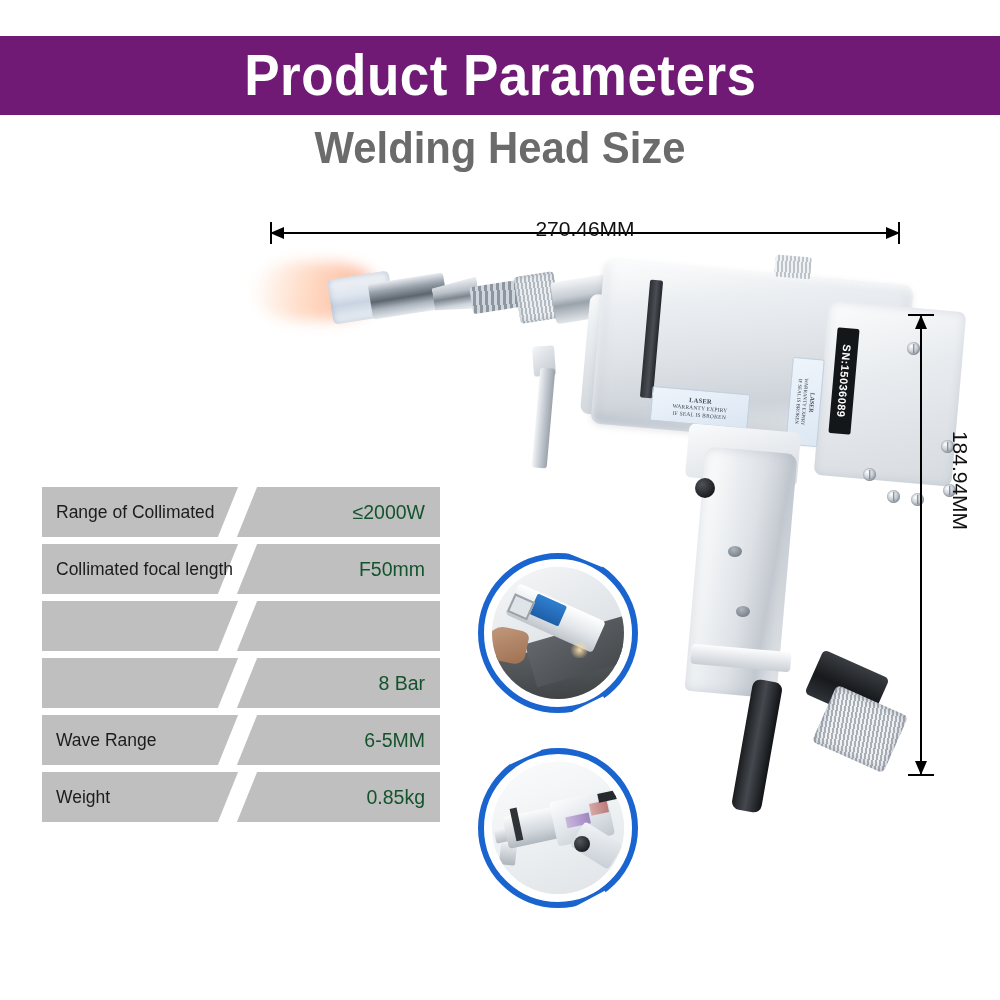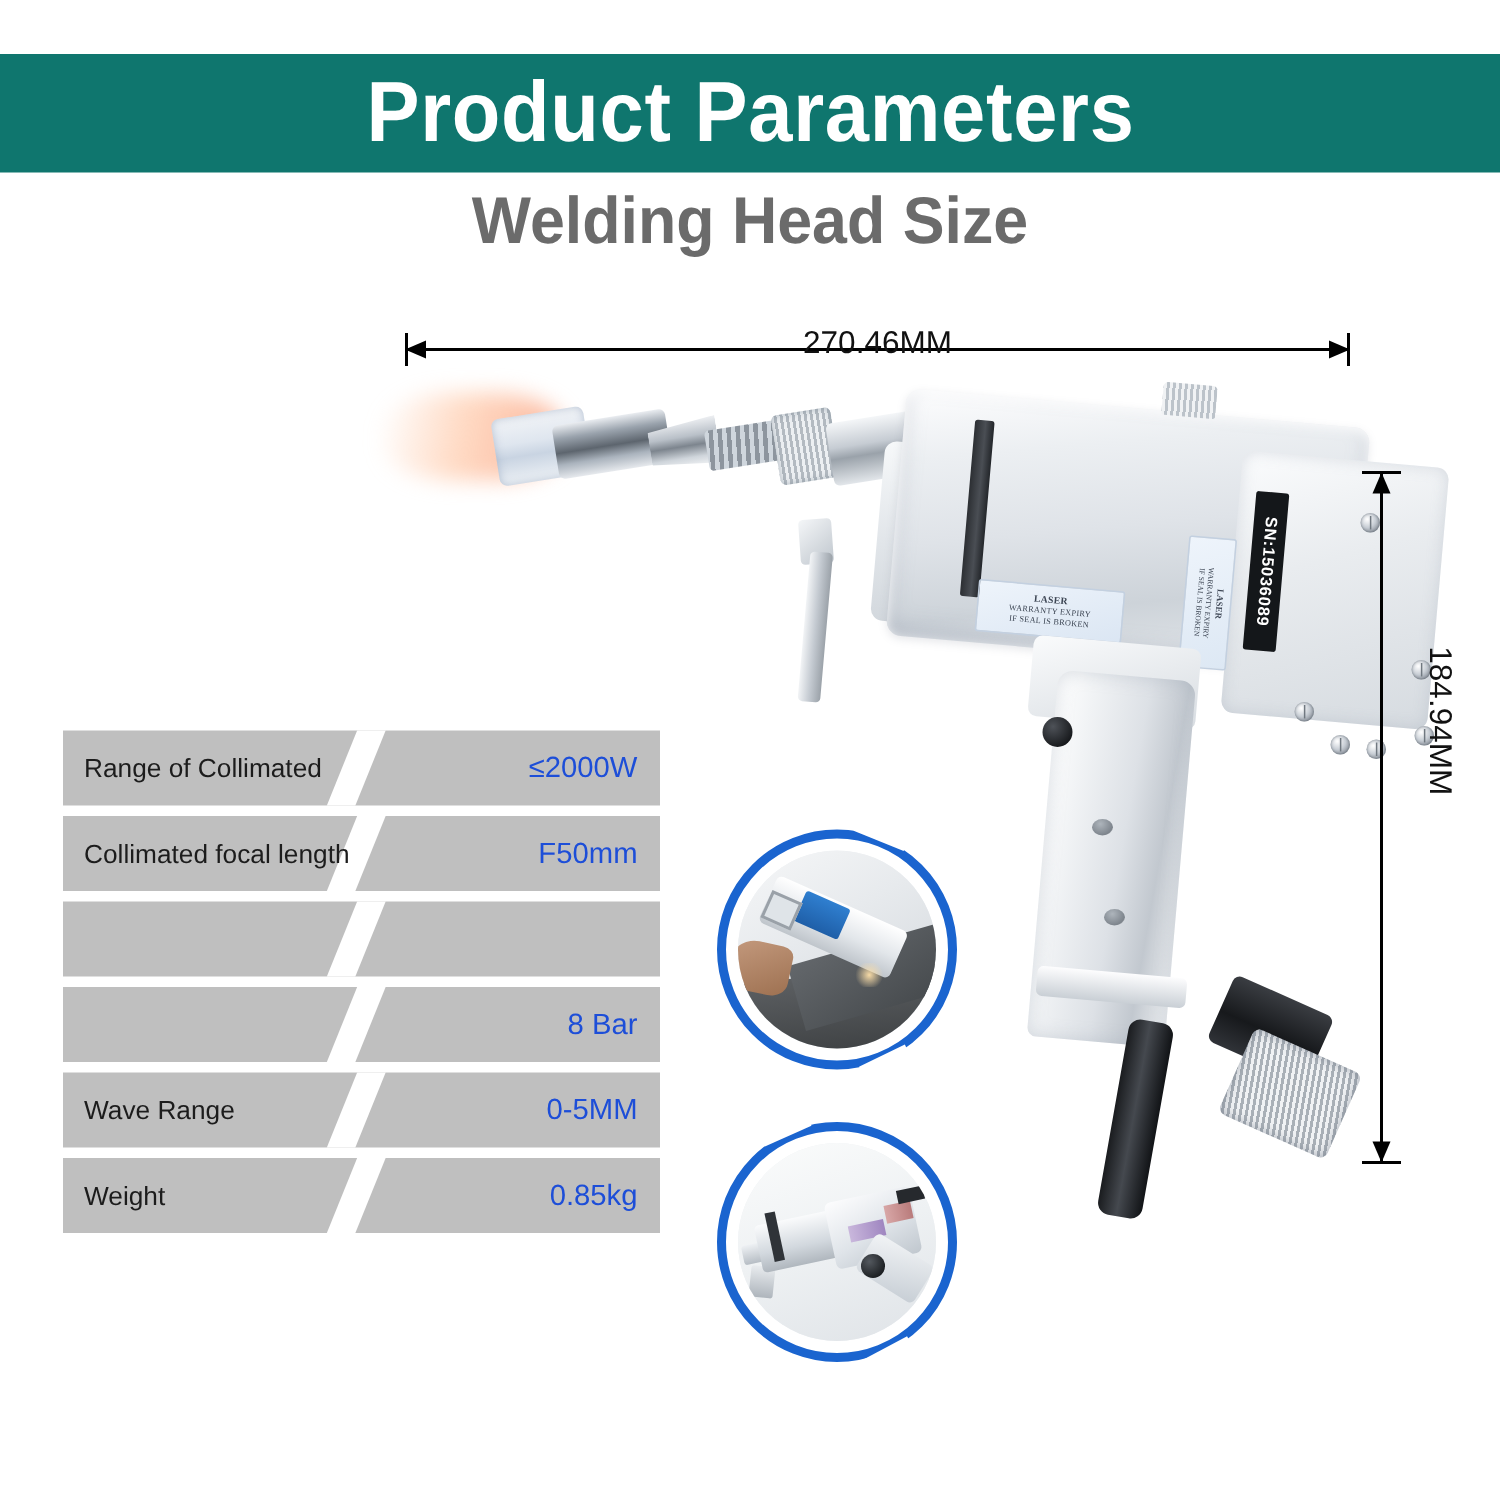--- a/index.html
+++ b/index.html
@@ -6,21 +6,21 @@
   body{
     width:1000px;height:1000px;position:relative;overflow:hidden;
     background:#ffffff;
     font-family:"Liberation Sans","DejaVu Sans",sans-serif;
   }
   .stage{position:absolute;inset:0;}
 
   
   #header-banner{
     position:absolute;left:0;top:36px;width:1000px;height:79px;
-    background:#0f766e;
+    background:#701a75;
     display:flex;align-items:center;justify-content:center;
   }
   #header-title{
     color:#ffffff;font-size:57px;font-weight:bold;letter-spacing:0.5px;
     line-height:1;white-space:nowrap;
     transform:scaleX(0.93);
   }
   #subtitle{
     position:absolute;left:0;top:126px;width:1000px;text-align:center;
     color:#6b6b6b;font-size:44px;font-weight:bold;line-height:1;
@@ -255,21 +255,21 @@
   .spec-row .slash{
     position:absolute;top:-6px;left:186px;width:19px;height:62px;
     background:#ffffff;transform:skewX(-22deg);
   }
   .spec-row .label{
     position:absolute;left:14px;top:0;height:50px;line-height:50px;
     font-size:17.5px;color:#1c1c1c;white-space:nowrap;
   }
   .spec-row .value{
     position:absolute;right:15px;top:0;height:50px;line-height:50px;
-    font-size:19.5px;color:#1d4ed8;white-space:nowrap;
+    font-size:19.5px;color:#14532d;white-space:nowrap;
   }
 </style>
 </head>
 <body>
 
 <div class="stage">
 
   <div id="header-banner">
     <div id="header-title">Product Parameters</div>
   </div>
@@ -391,21 +391,21 @@
       <div class="spec-row">
         <div class="slash"></div>
       </div>
       <div class="spec-row">
         <div class="slash"></div>
         <div class="value">8 Bar</div>
       </div>
       <div class="spec-row">
         <div class="slash"></div>
         <div class="label">Wave Range</div>
-        <div class="value">0-5MM</div>
+        <div class="value">6-5MM</div>
       </div>
       <div class="spec-row">
         <div class="slash"></div>
         <div class="label">Weight</div>
         <div class="value">0.85kg</div>
       </div>
     </div>
 
 </div>
 

